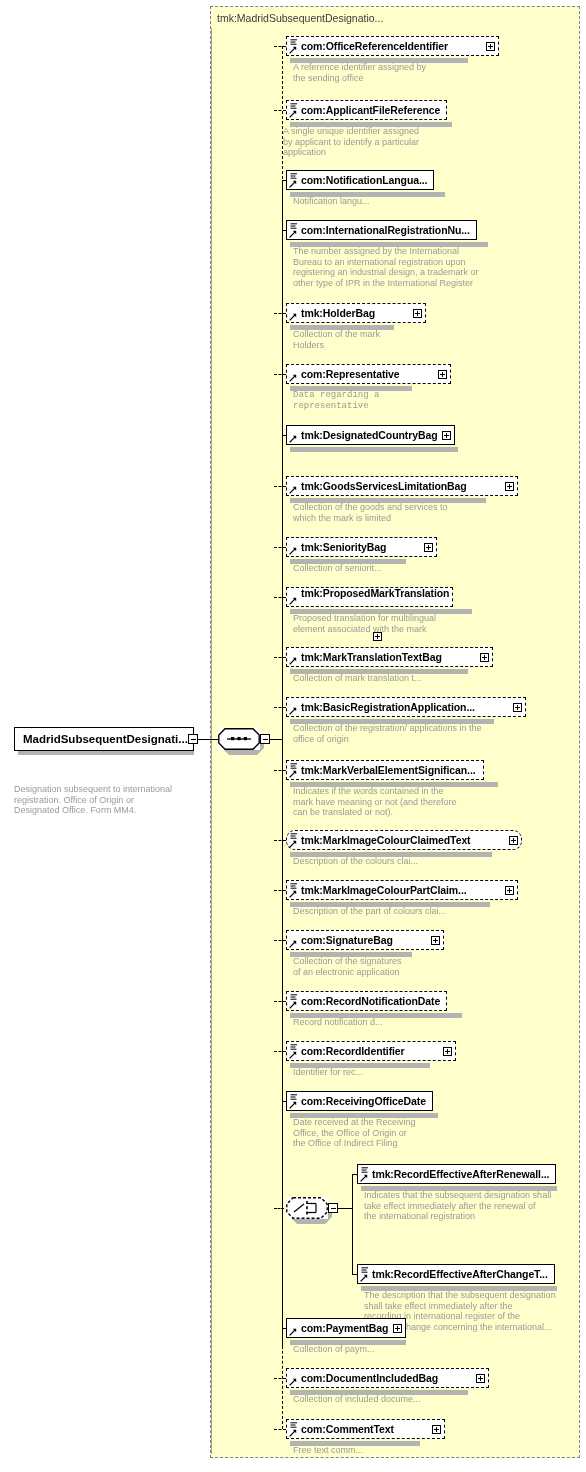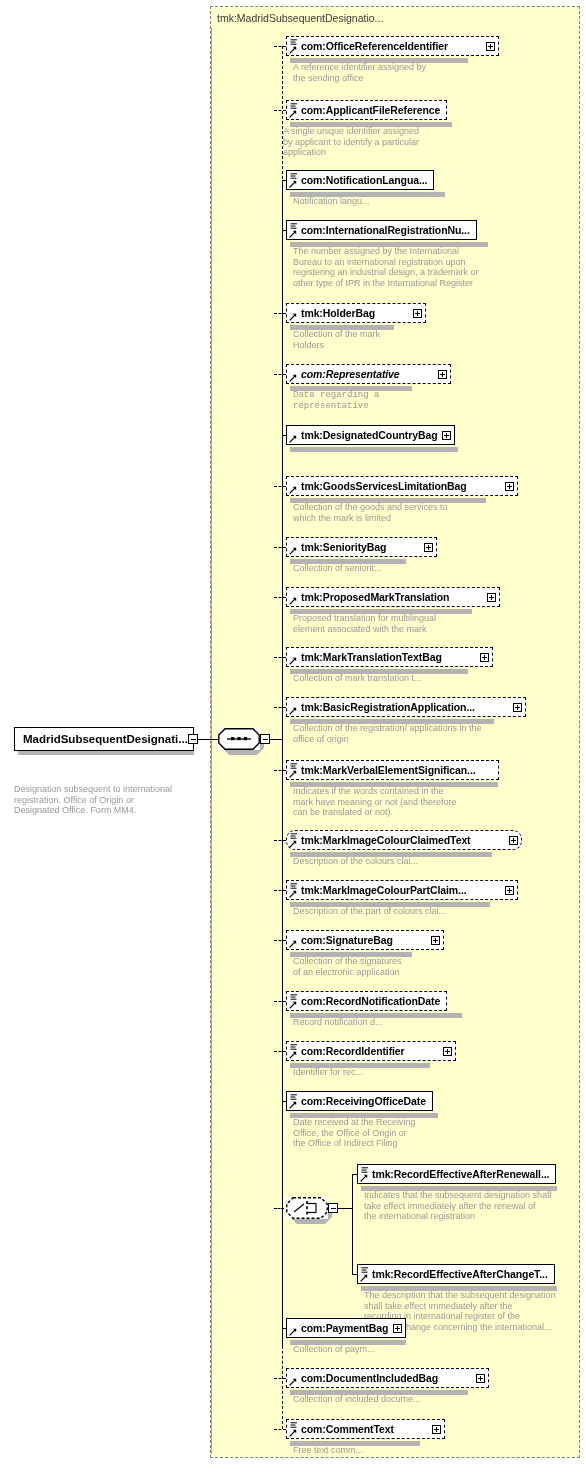--- a/index.html
+++ b/index.html
@@ -269,21 +269,21 @@
       <path d="M7.2 0.8 L7.2 4.2 L3.8 0.8 Z" fill="#000"></path>
     </svg>
     <span class="label">tmk:HolderBag</span>
     <span class="plus-box"></span>
   </div>
   <div class="doc" style="left:293px; top:329px; width:270px;">Collection of the mark
 Holders</div>
 
   <div class="hline dashed" style="left:274px; top:374px; width:12px;"></div>
   <div class="node-shadow" style="left:290px; top:386px; width:122px; height:5px;"></div>
-  <div class="node opt" style="left:286px; top:364px;font-style:italic;">
+  <div class="node opt" style="left:286px; top:364px;">
     <svg class="arrow-icon" viewBox="0 0 8 8">
       <path d="M0.6 7.4 L6.6 1.4" stroke="#000" stroke-width="1.3"></path>
       <path d="M7.2 0.8 L7.2 4.2 L3.8 0.8 Z" fill="#000"></path>
     </svg>
     <span class="label">com:Representative</span>
     <span class="plus-box"></span>
   </div>
   <div class="doc" style="left:293px; top:390px; width:270px;font-family:Liberation Mono, monospace;">Data regarding a
 representative</div>
 
@@ -319,21 +319,21 @@
       <path d="M0.6 7.4 L6.6 1.4" stroke="#000" stroke-width="1.3"></path>
       <path d="M7.2 0.8 L7.2 4.2 L3.8 0.8 Z" fill="#000"></path>
     </svg>
     <span class="label">tmk:SeniorityBag</span>
     <span class="plus-box"></span>
   </div>
   <div class="doc" style="left:293px; top:563px; width:270px;">Collection of seniorit...</div>
 
   <div class="hline dashed" style="left:274px; top:597px; width:12px;"></div>
   <div class="node-shadow" style="left:290px; top:609px; width:182px; height:5px;"></div>
-  <div class="node opt" style="left:286px; top:587px;">
+  <div class="node opt" style="left:286px; top:587px;flex-direction:column;">
     <svg class="arrow-icon" viewBox="0 0 8 8">
       <path d="M0.6 7.4 L6.6 1.4" stroke="#000" stroke-width="1.3"></path>
       <path d="M7.2 0.8 L7.2 4.2 L3.8 0.8 Z" fill="#000"></path>
     </svg>
     <span class="label">tmk:ProposedMarkTranslation</span>
     <span class="plus-box"></span>
   </div>
   <div class="doc" style="left:293px; top:613px; width:270px;">Proposed translation for multilingual
 element associated with the mark</div>
 
@@ -357,21 +357,21 @@
       <path d="M7.2 0.8 L7.2 4.2 L3.8 0.8 Z" fill="#000"></path>
     </svg>
     <span class="label">tmk:BasicRegistrationApplication...</span>
     <span class="plus-box"></span>
   </div>
   <div class="doc" style="left:293px; top:723px; width:270px;">Collection of the registration/ applications in the
 office of origin</div>
 
   <div class="hline dashed" style="left:274px; top:770px; width:12px;"></div>
   <div class="node-shadow" style="left:290px; top:782px; width:208px; height:5px;"></div>
-  <div class="node opt" style="left:286px; top:760px; padding-right:22px;">
+  <div class="node opt" style="left:286px; top:760px; padding-right:7px;">
     <svg class="lines-icon" viewBox="0 0 8 7">
       <line x1="0.5" y1="0.8" x2="7" y2="0.8" stroke="#000" stroke-width="1"></line>
       <line x1="0.5" y1="3" x2="5.5" y2="3" stroke="#000" stroke-width="1"></line>
       <line x1="0.5" y1="5.2" x2="6.5" y2="5.2" stroke="#000" stroke-width="1"></line>
     </svg>
     <svg class="arrow-icon" viewBox="0 0 8 8">
       <path d="M0.6 7.4 L6.6 1.4" stroke="#000" stroke-width="1.3"></path>
       <path d="M7.2 0.8 L7.2 4.2 L3.8 0.8 Z" fill="#000"></path>
     </svg>
     <span class="label">tmk:MarkVerbalElementSignifican...</span>

